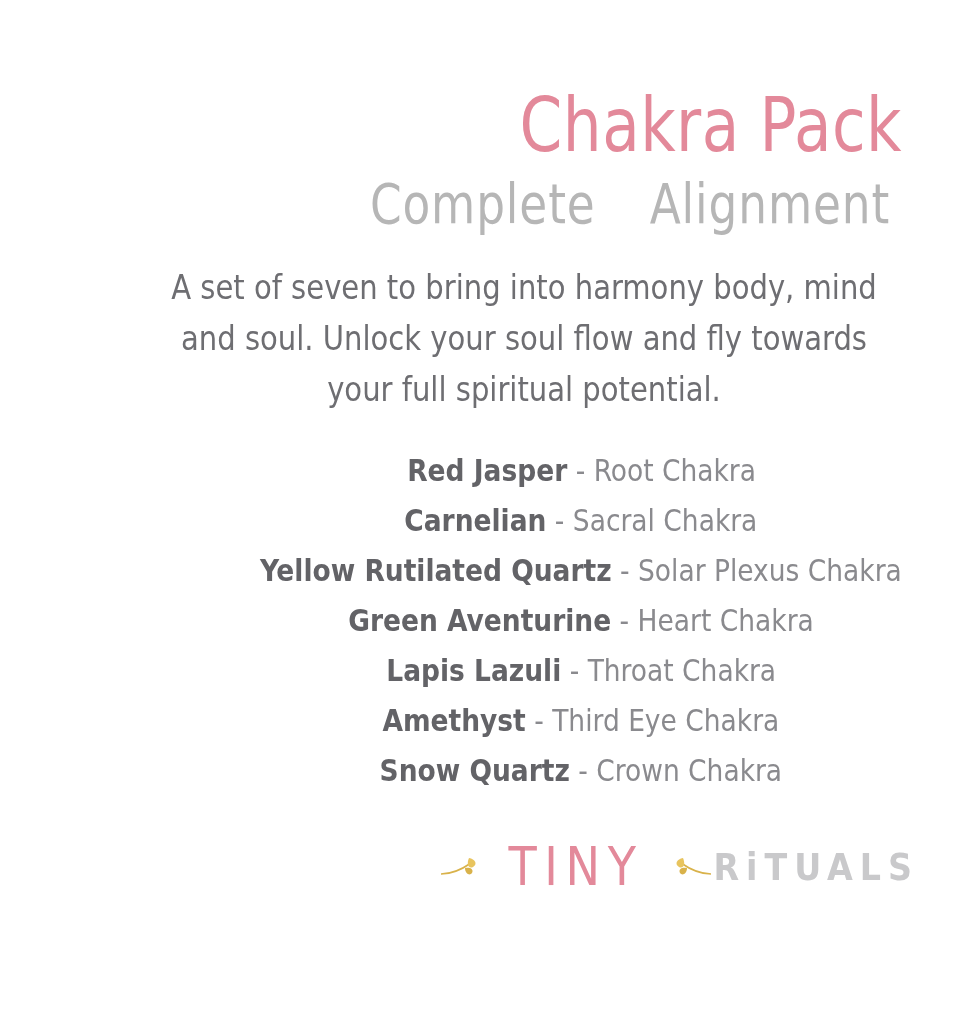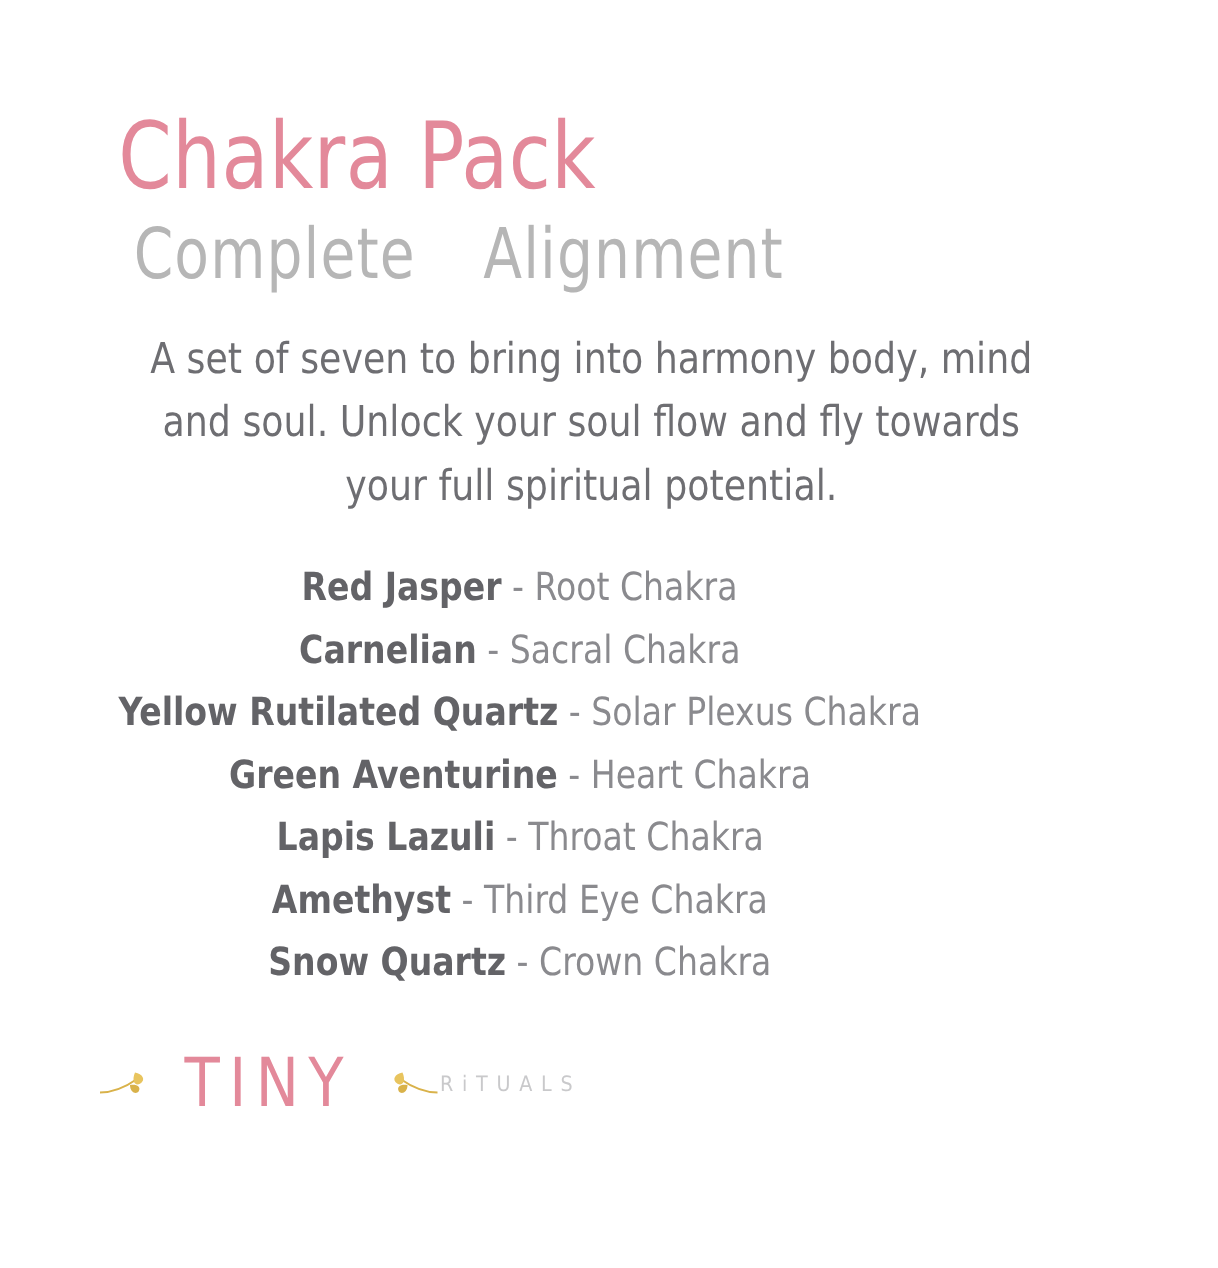--- a/index.html
+++ b/index.html
@@ -10,24 +10,24 @@
     width: 974px;
     height: 1014px;
     background: #ffffff;
     font-family: "DejaVu Sans Condensed", "Liberation Sans", sans-serif;
     overflow: hidden;
   }
   .page {
     width: 974px;
     height: 904px;
     box-sizing: border-box;
-    padding: 0 78px;
+    padding: 0 55px;
     display: flex;
     flex-direction: column;
-    align-items: flex-start;
+    align-items: flex-end;
   }
   .title {
     margin-top: 88px;
     font-size: 74px;
     line-height: 1.0;
     color: #e3899a;
     font-weight: 400;
     letter-spacing: 0.5px;
     font-family: "DejaVu Sans Condensed", "Liberation Sans", sans-serif;
     transform: scaleX(0.92);
@@ -95,24 +95,24 @@
   }
   .logo-word {
     font-size: 54px;
     letter-spacing: 8px;
     color: #e3899a;
     font-weight: 400;
     transform: scaleX(0.95);
   }
   .logo-sub {
     margin-top: 2px;
-    font-size: 17px;
+    font-size: 37px;
     letter-spacing: 7px;
     color: #c9c9cb;
-    font-weight: 400;
+    font-weight: 700;
   }
   .flourish {
     width: 44px;
     height: 26px;
     display: block;
   }
   .flourish.right {
     transform: scaleX(-1);
   }
 </style>

